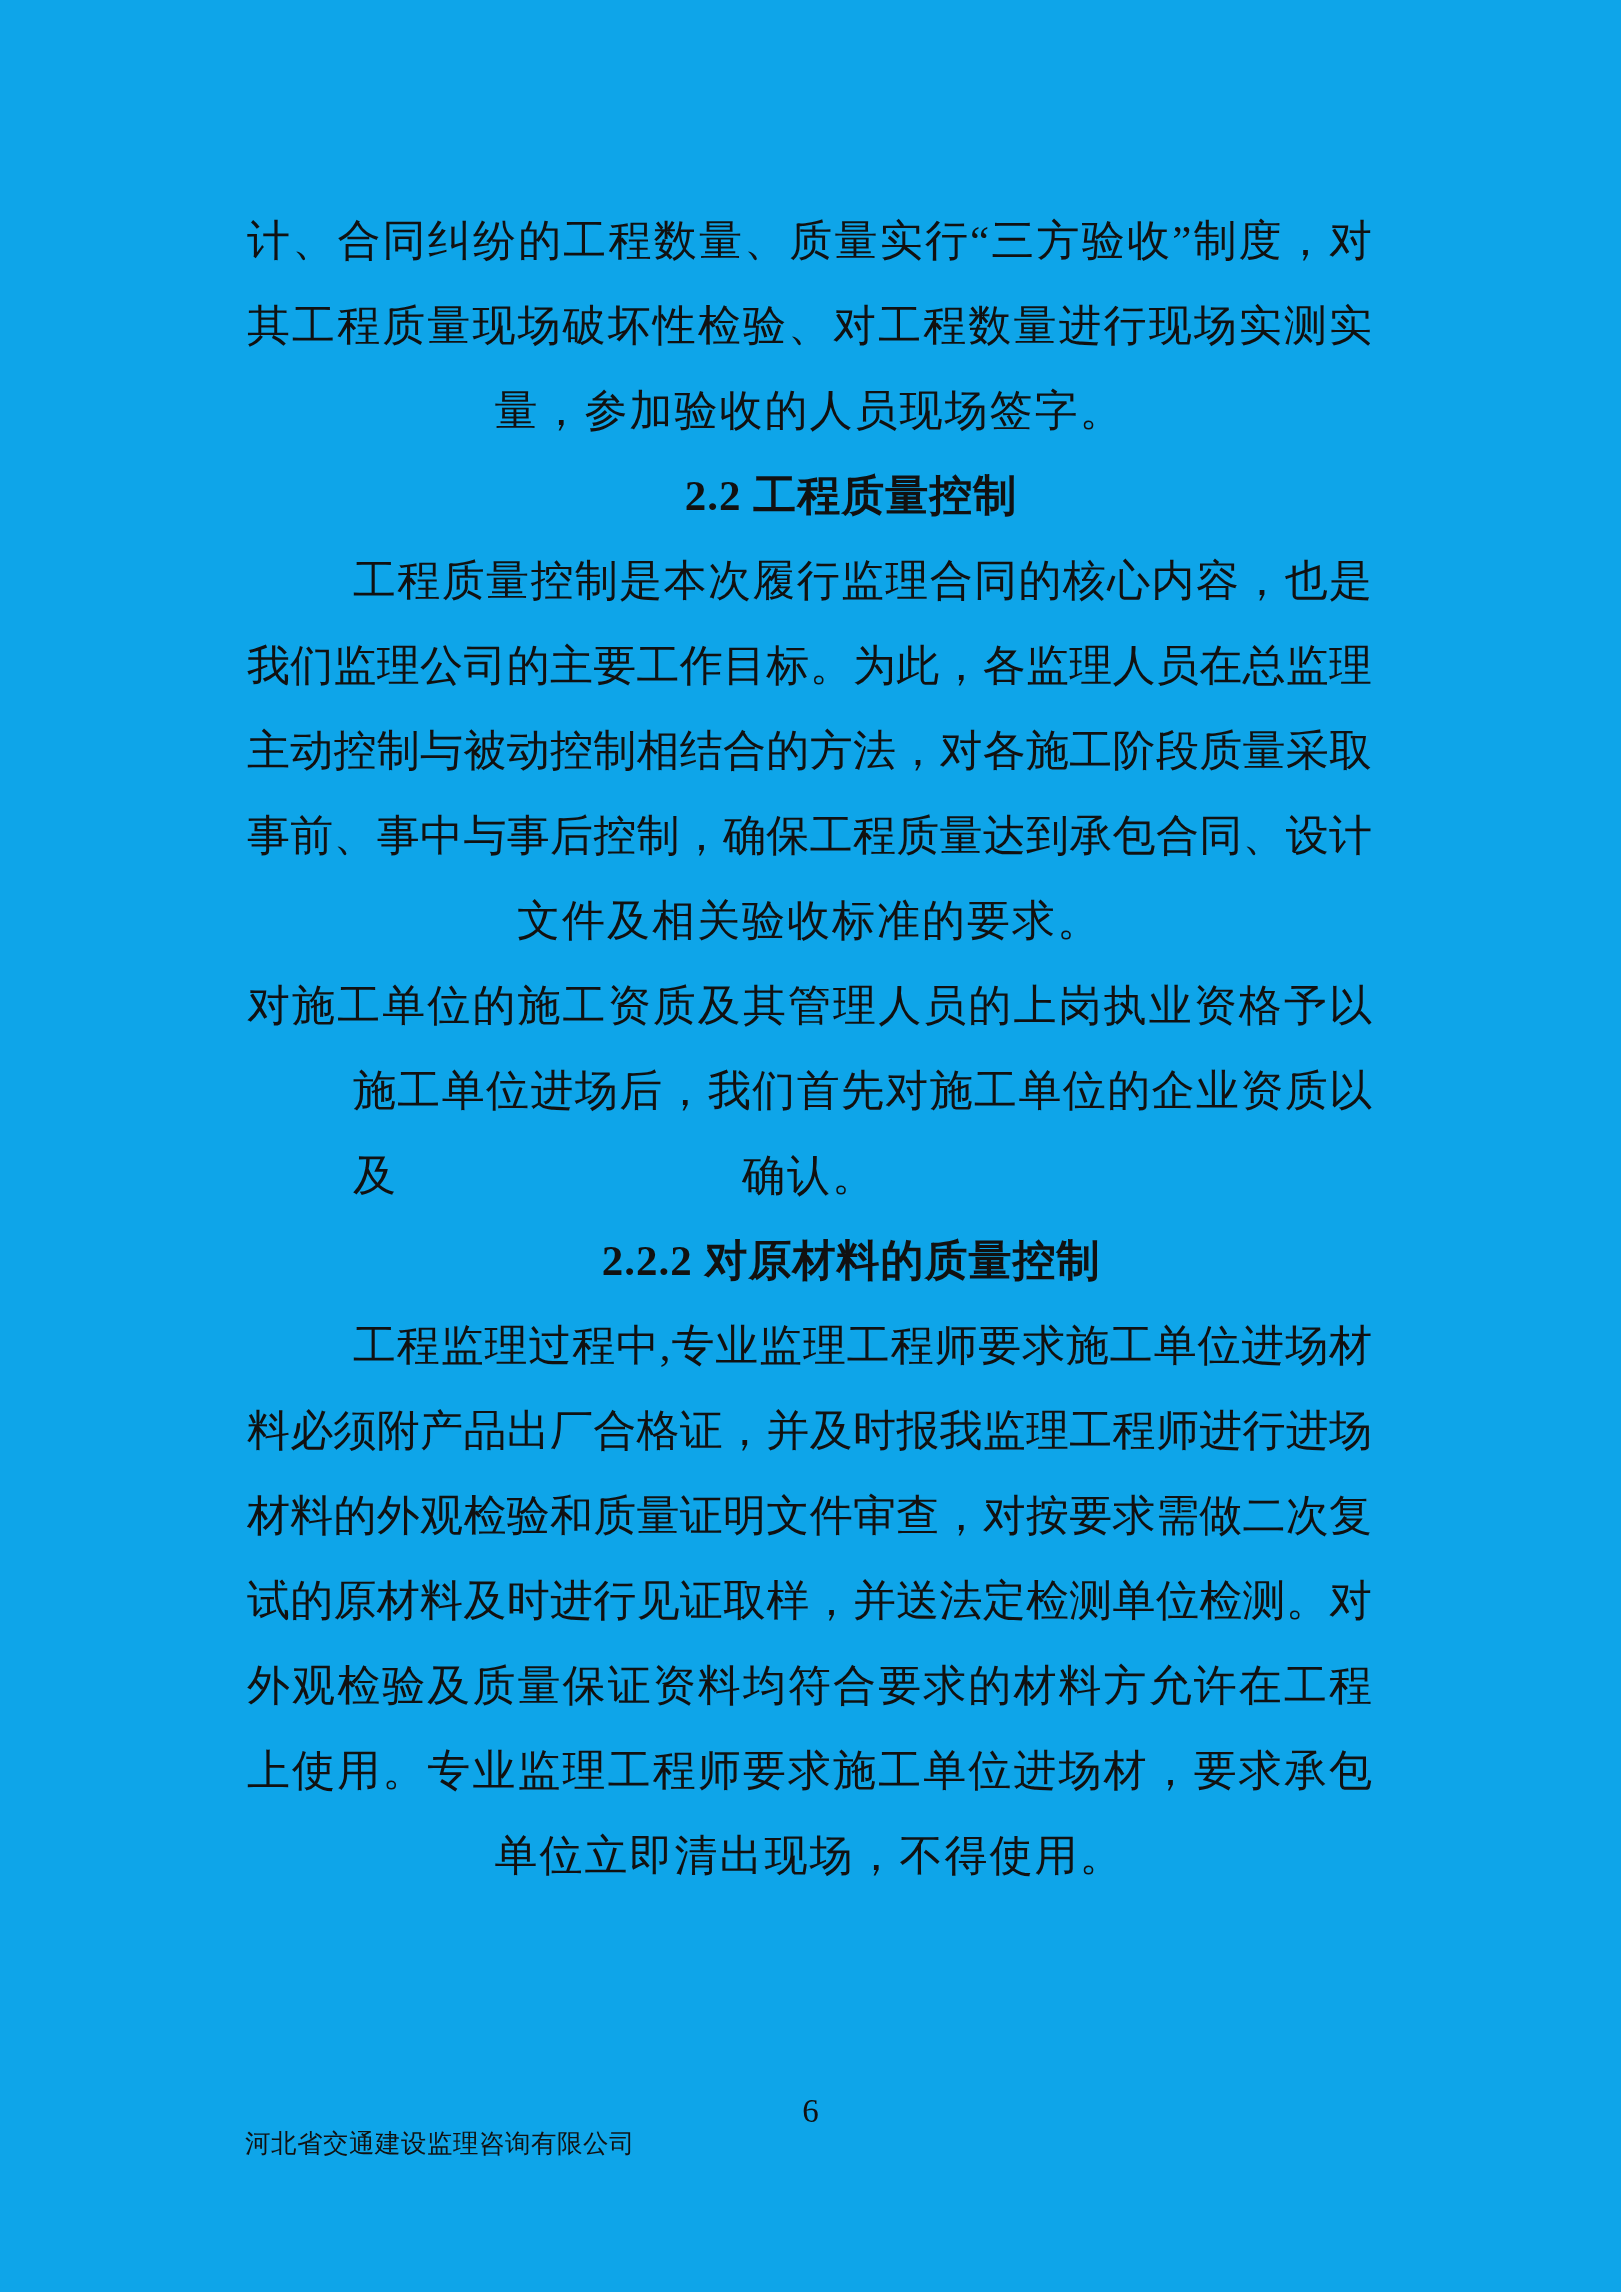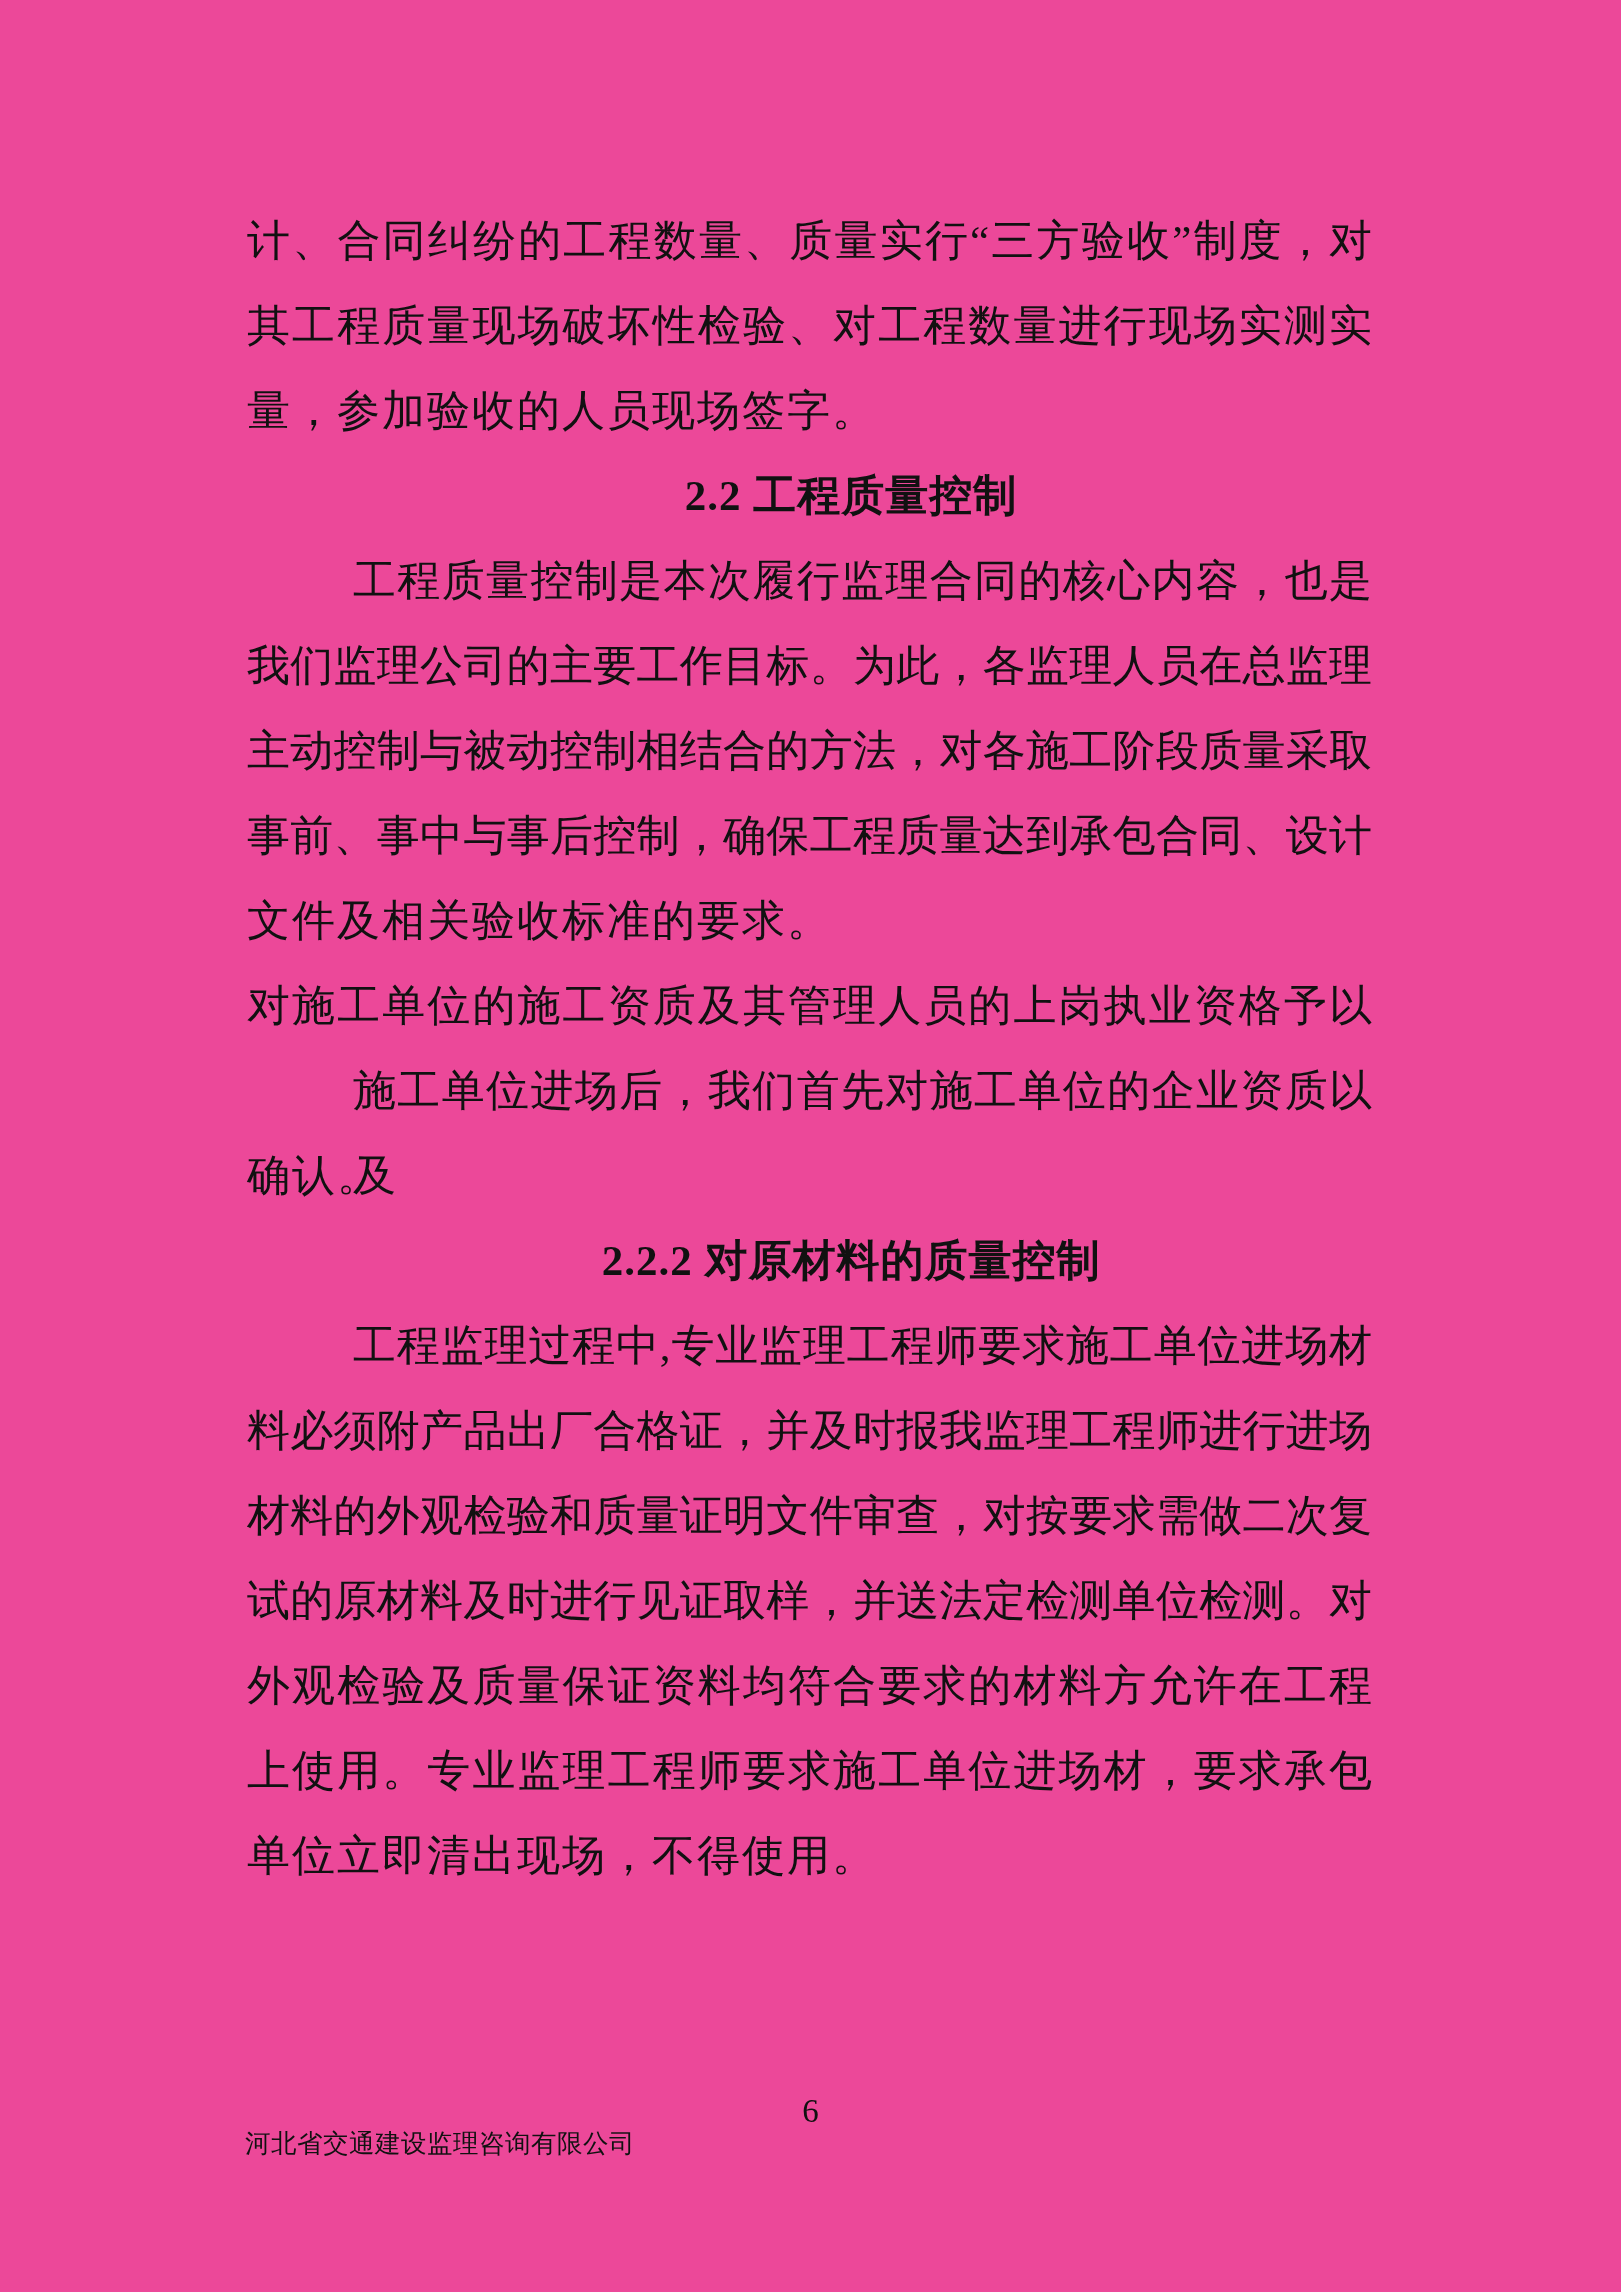--- a/index.html
+++ b/index.html
@@ -1,21 +1,21 @@
 <!DOCTYPE html>
 <html><head>
 <meta charset="utf-8">
 <style>
   html, body { margin: 0; padding: 0; background: #888; }
   .page {
     position: relative;
     width: 1621px;
     height: 2293px;
     margin: 0 auto;
-    background: #ec4899;
+    background: #0ea5e9;
     color: #111111;
     font-family: "Liberation Serif", "DejaVu Serif", serif;
     overflow: hidden;
   }
   .body-text {
     position: absolute;
     left: 247px;
     top: 198px;
     width: 1125px;
   }
@@ -26,21 +26,21 @@
     color: #111111;
   }
   
   .l-just {
     text-align: justify;
     text-align-last: justify;
     text-justify: inter-character;
   }
   
   .l-left {
-    text-align: left;
+    text-align: center;
     letter-spacing: 2px;
   }
   
   .l-head {
     font-weight: bold;
     text-align: center;
     letter-spacing: 1px;
   }
   .ind-para { padding-left: 106px; }
   .ind-head { padding-left: 83px; }

